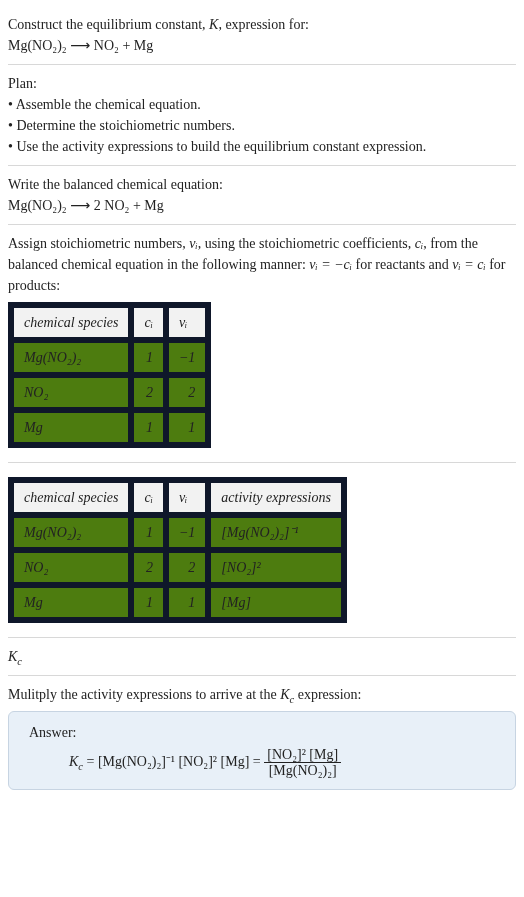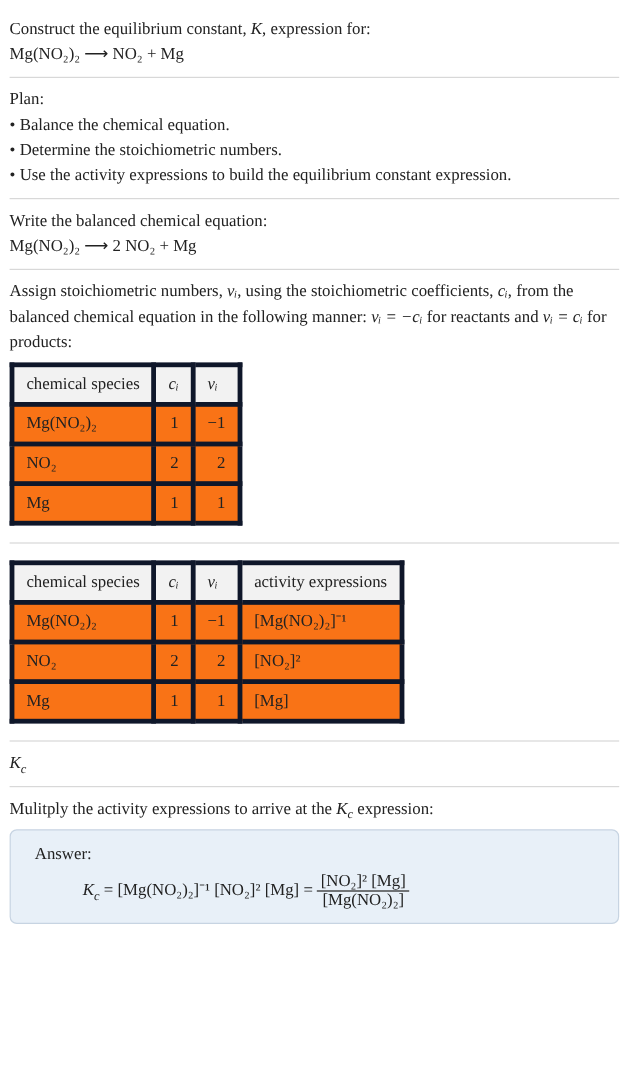--- a/index.html
+++ b/index.html
@@ -23,30 +23,31 @@
     vertical-align: sub;
     font-size: 0.75em;
     line-height: 0;
   }
   .italic { font-style: italic; }
   table.data {
     border-collapse: collapse;
     margin: 6px 0;
   }
   table.data th, table.data td {
-    border: 4px solid #0f172a;
+    border: 6px solid #0f172a;
     padding: 4px 10px;
+    font-style: italic;
   }
   table.data th {
     background: #f2f2f2;
     font-weight: normal;
     text-align: left;
   }
   table.data td {
-    background: #f97316;
+    background: #4d7c0f;
   }
   table.data td.num { text-align: right; }
   .answer-box {
     background: #e8f0f8;
     border: 1px solid #c7d4e2;
     border-radius: 6px;
     padding: 10px 20px;
     margin-top: 6px;
   }
   .frac {
@@ -62,21 +63,21 @@
 <body>
 
 <div class="section">
   <span>Construct the equilibrium constant, </span><span class="italic">K</span><span>, expression for:</span><br>
   <span>Mg(NO₂)₂ ⟶ NO₂ + Mg</span>
 </div>
 <hr class="sep">
 
 <div class="section">
   <div>Plan:</div>
-  <div>• Balance the chemical equation.</div>
+  <div>• Assemble the chemical equation.</div>
   <div>• Determine the stoichiometric numbers.</div>
   <div>• Use the activity expressions to build the equilibrium constant expression.</div>
 </div>
 <hr class="sep">
 
 <div class="section">
   <div>Write the balanced chemical equation:</div>
   <div>Mg(NO₂)₂ ⟶ 2 NO₂ + Mg</div>
 </div>
 <hr class="sep">

